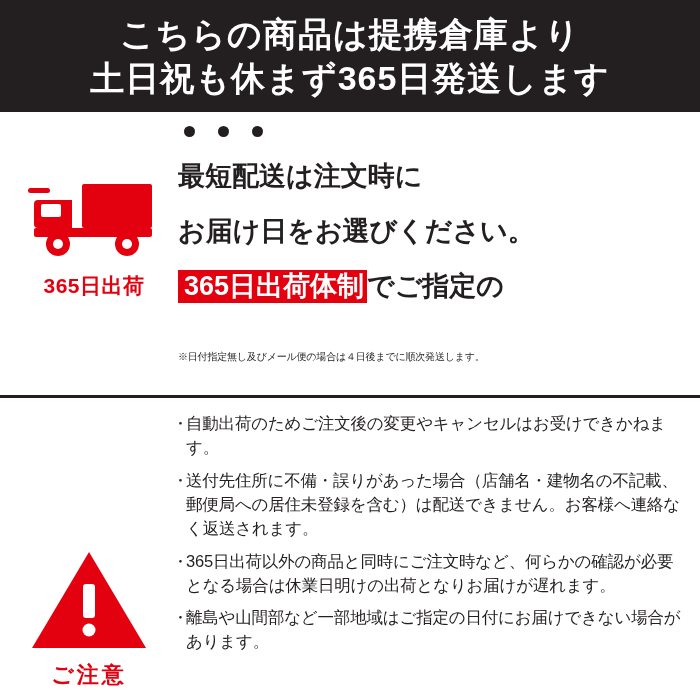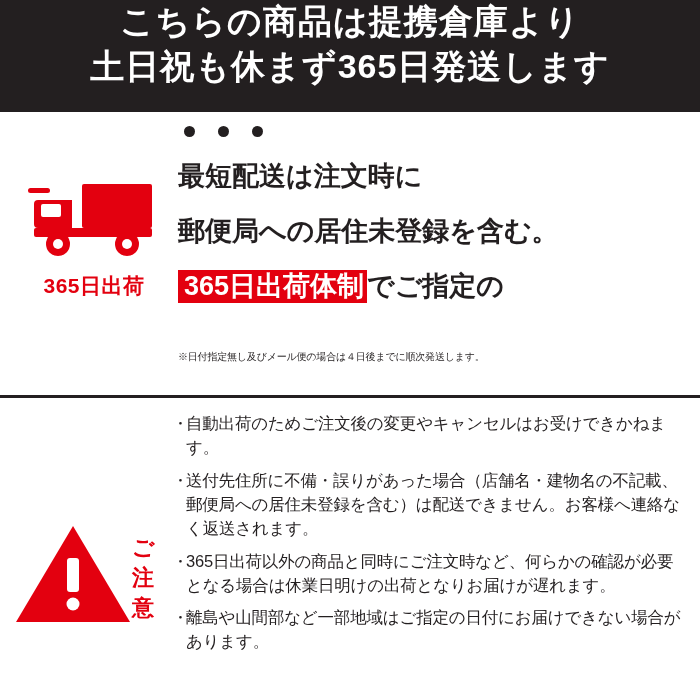--- a/index.html
+++ b/index.html
@@ -17,21 +17,21 @@
   }
 
   
   .header {
     background: #231f20;
     color: #ffffff;
     height: 112px;
     display: flex;
     flex-direction: column;
     align-items: center;
-    justify-content: flex-start;
+    justify-content: center;
     gap: 2px;
   }
   .header-line {
     font-size: 34px;
     font-weight: bold;
     letter-spacing: 1px;
     line-height: 1.25;
     white-space: nowrap;
   }
 
@@ -102,23 +102,23 @@
 
   
   .caution {
     flex: 1;
     display: flex;
     padding: 12px 16px 10px 14px;
   }
   .caution-left {
     width: 150px;
     display: flex;
-    flex-direction: row;
+    flex-direction: column;
     align-items: center;
-    justify-content: flex-start;
+    justify-content: flex-end;
     padding-top: 48px;
   }
   .tri-wrap { width: 118px; height: 104px; position: relative; }
   .caution-label {
     margin-top: 8px;
     color: #e3000f;
     font-size: 22px;
     font-weight: bold;
     letter-spacing: 3px;
   }
@@ -179,21 +179,21 @@
       <div class="truck-label">365日出荷</div>
     </div>
 
     <div class="mid-right">
       <div class="dots">
         <span class="dot"></span>
         <span class="dot"></span>
         <span class="dot"></span>
       </div>
       <div class="mid-line">最短配送は注文時に</div>
-      <div class="mid-line">郵便局への居住未登録を含む。</div>
+      <div class="mid-line">お届け日をお選びください。</div>
       <div class="mid-line"><span class="hl">365日出荷体制</span><span>でご指定の</span></div>
       <div class="note">※日付指定無し及びメール便の場合は４日後までに順次発送します。</div>
     </div>
   </div>
 
   <div class="divider"></div>
 
   <div class="caution">
     <div class="caution-left">
       <div class="tri-wrap">

